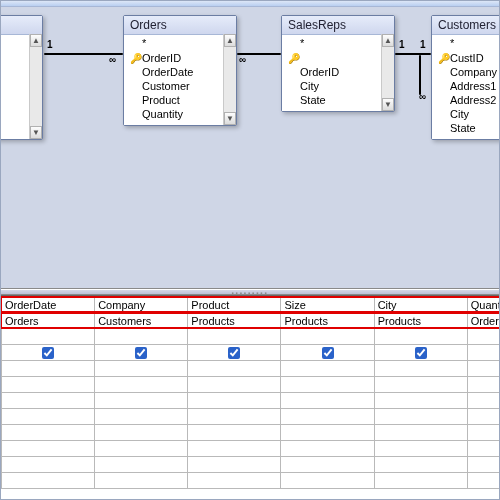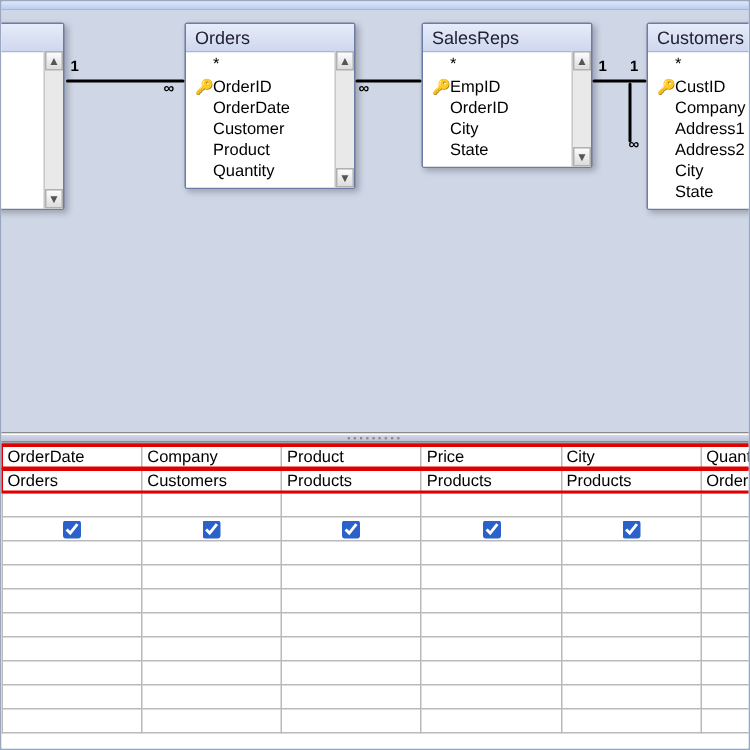--- a/index.html
+++ b/index.html
@@ -227,21 +227,20 @@
         <div class="sb-btn">▼</div>
       </div>
     </div>
 
     <div class="table-box" style="left:280px; top:8px;">
       <div class="table-header">SalesReps</div>
       <div class="table-fields">
         <div class="star-row">*</div>
         <div class="field-row">
             <span class="key">🔑</span>
-            <span class="txt">EmpID</span>
           </div>
         <div class="field-row">
             <span class="key"></span>
             <span class="txt">OrderID</span>
           </div>
         <div class="field-row">
             <span class="key"></span>
             <span class="txt">City</span>
           </div>
         <div class="field-row">
@@ -314,21 +313,21 @@
           <col class="col">
           <col class="col">
           <col class="col">
           <col class="col">
       </colgroup>
       <tbody>
           <tr class="highlight">
         <td>OrderDate</td>
         <td>Company</td>
         <td>Product</td>
-        <td>Price</td>
+        <td>Size</td>
         <td>City</td>
         <td>Quantity</td>
       </tr>
       <tr class="highlight">
         <td>Orders</td>
         <td>Customers</td>
         <td>Products</td>
         <td>Products</td>
         <td>Products</td>
         <td>Orders</td>

